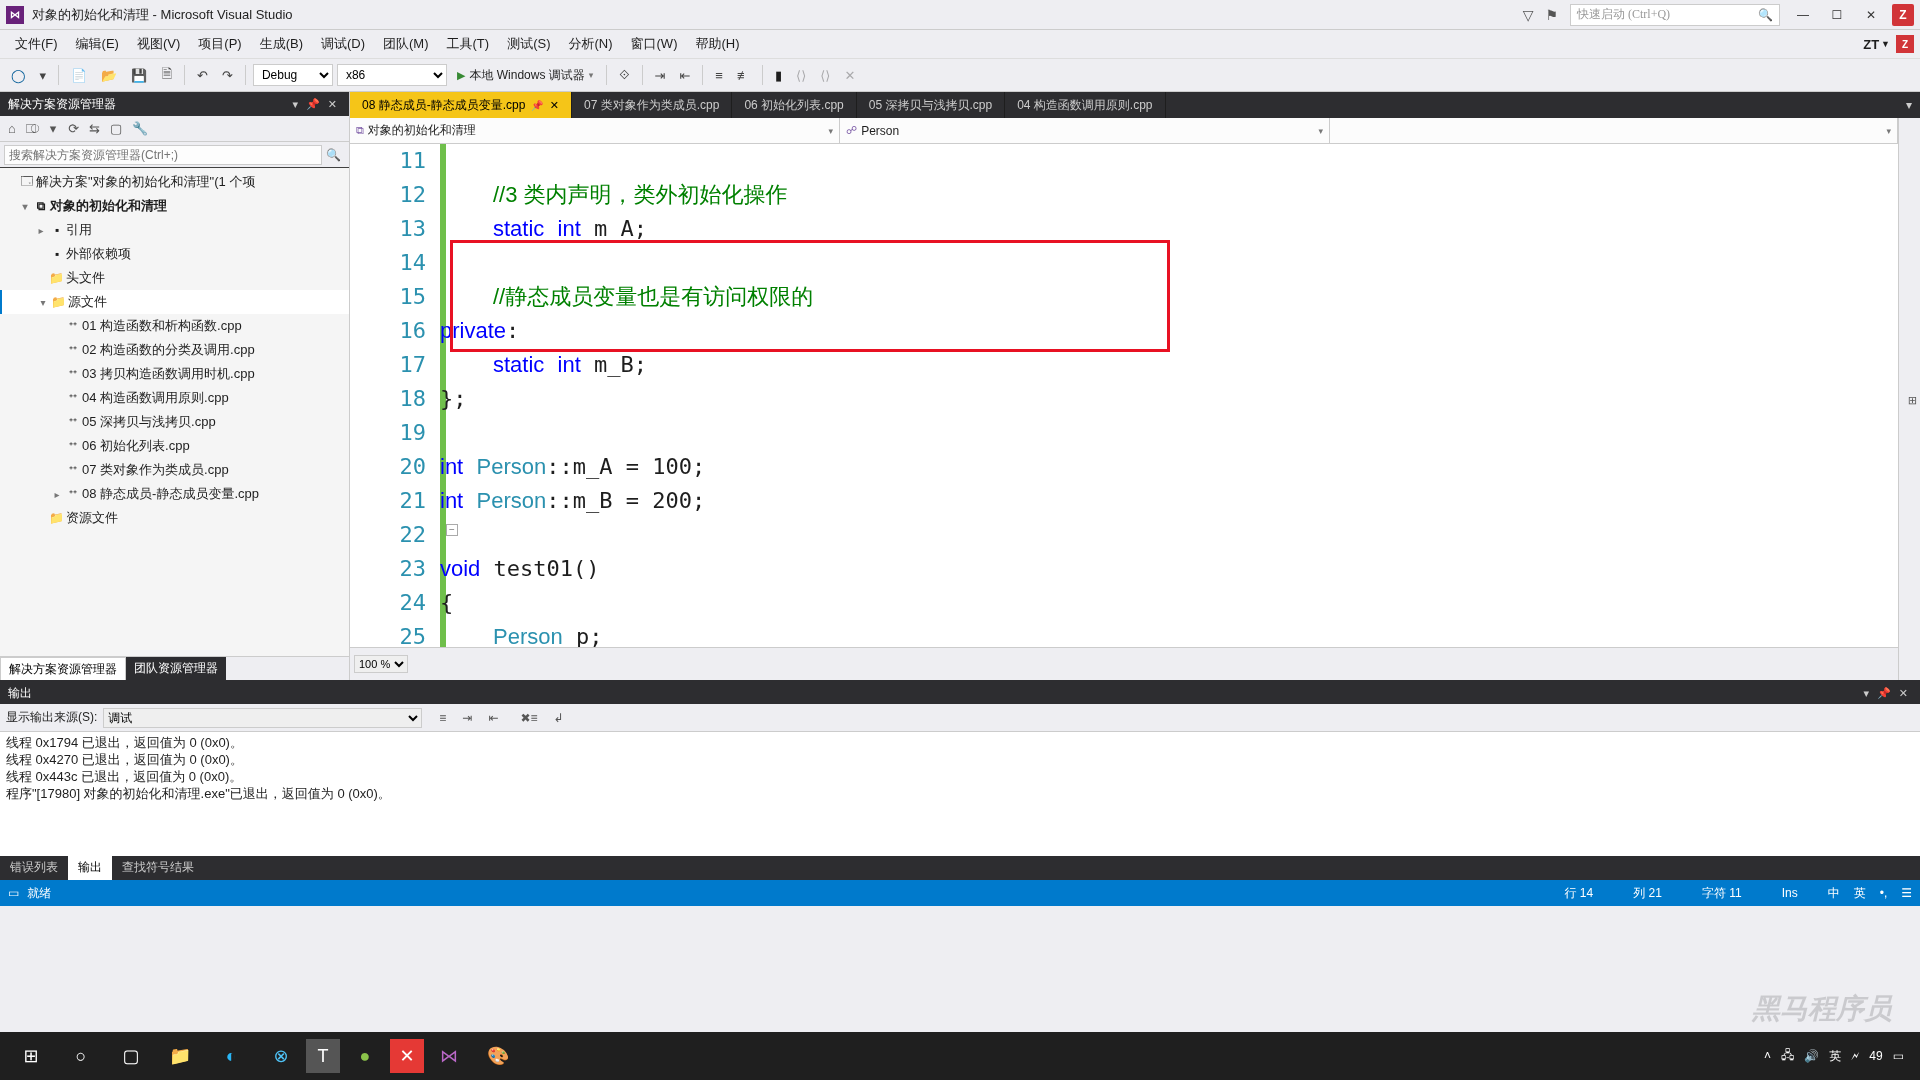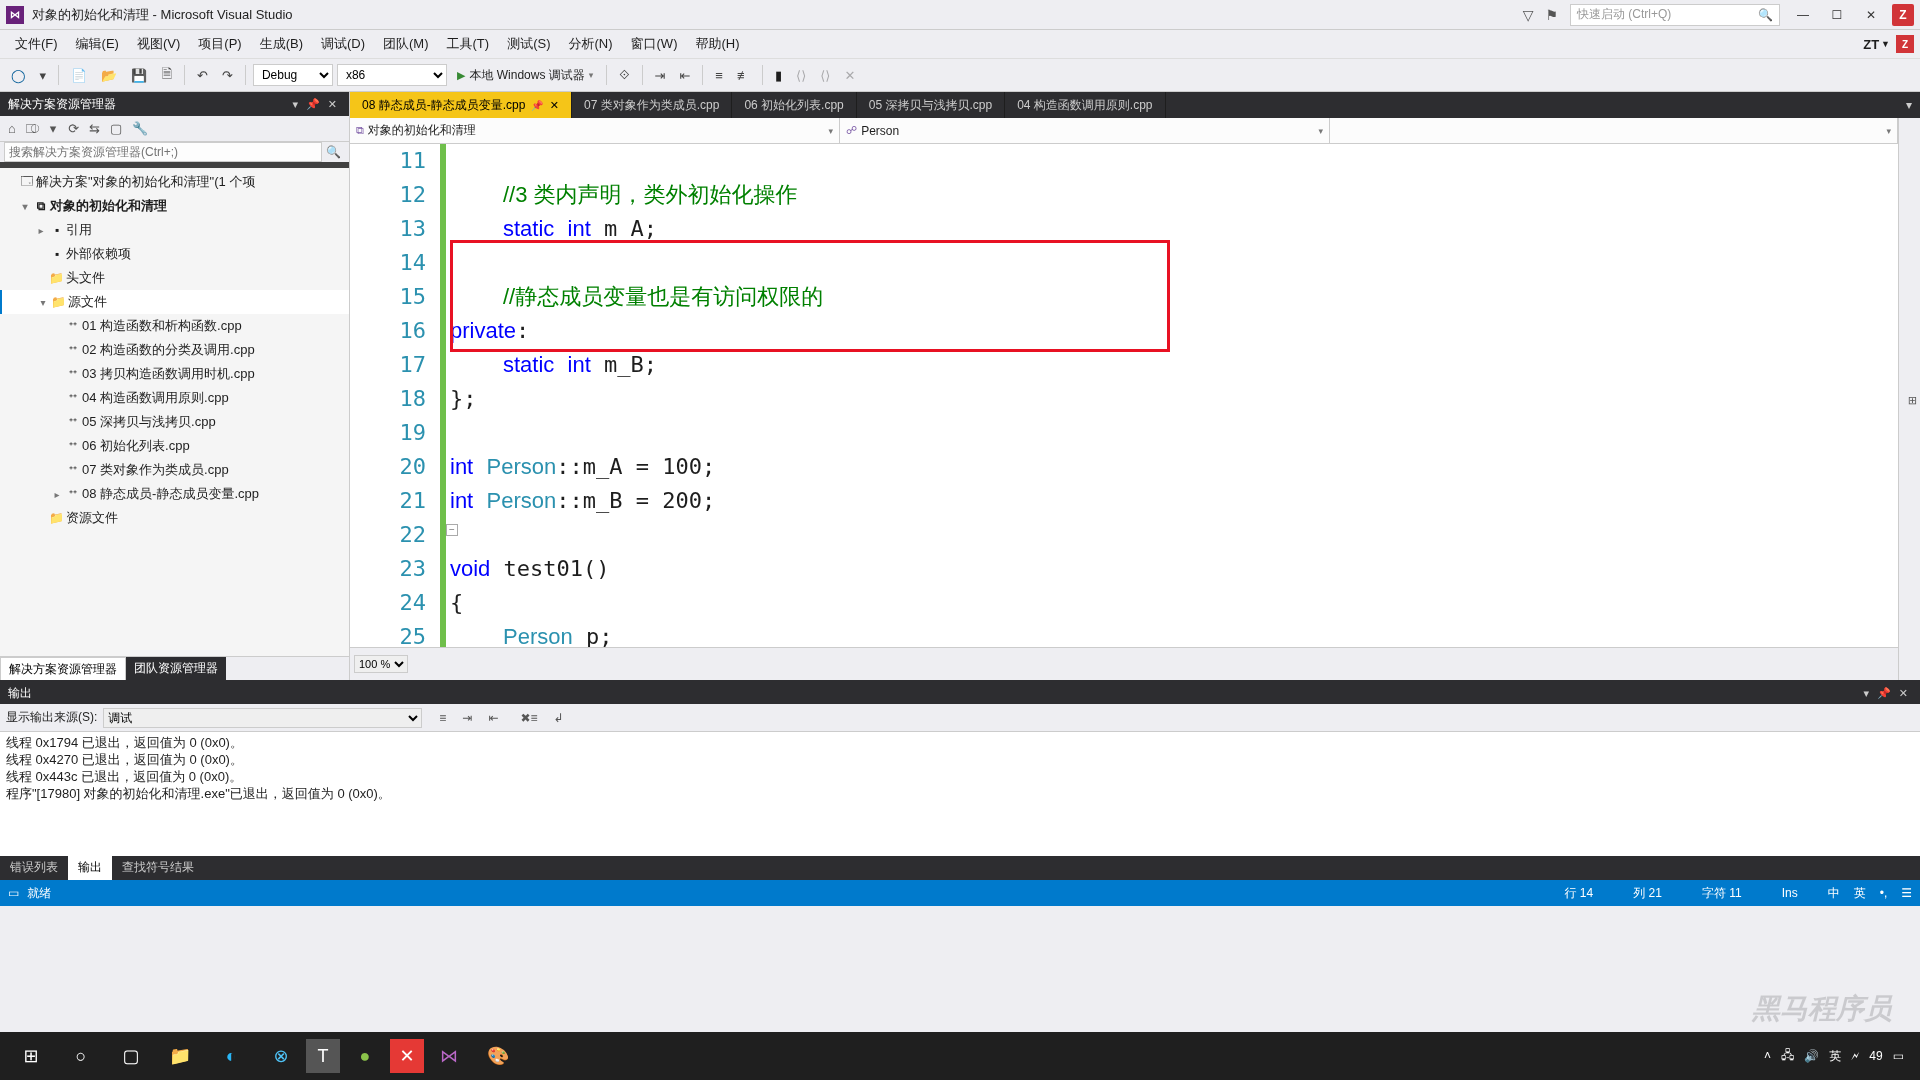--- a/index.html
+++ b/index.html
@@ -4,21 +4,21 @@
 <style>
 * { margin: 0; padding: 0; box-sizing: border-box; font-family: "Microsoft YaHei", "Segoe UI", sans-serif; }
 body { background: #eeeef2; font-size: 12px; color: #1e1e1e; overflow: hidden; width: 1920px; height: 1080px; position: relative; }
 
 .titlebar { height: 30px; background: #eeeef2; display: flex; align-items: center; padding: 0 6px; border-bottom: 1px solid #ccc; }
 .titlebar .vs-icon { width: 18px; height: 18px; background: #68217a; margin-right: 8px; display: inline-flex; align-items: center; justify-content: center; color: #fff; font-size: 10px; font-weight: bold; }
 .titlebar .title-text { flex: 0 0 auto; font-size: 13px; }
 .titlebar .spacer { flex: 1; }
 .titlebar .title-icon { padding: 0 6px; color: #555; font-size: 14px; }
 .titlebar .search-box { width: 210px; height: 22px; border: 1px solid #ccc; background: #fff; display: flex; align-items: center; padding: 0 6px; color: #999; margin: 0 6px; }
-.titlebar .search-box span:first-child { flex: 1; }
+.titlebar .search-box span:first-child { flex: 1; font-family: Liberation Serif, serif; }
 .titlebar .win-btn { width: 34px; height: 24px; display: inline-flex; align-items: center; justify-content: center; font-size: 12px; color: #333; }
 .zbox { width: 22px; height: 22px; background: #d13438; color: #fff; font-weight: bold; display: inline-flex; align-items: center; justify-content: center; margin-left: 4px; border-radius: 2px; }
 
 .menubar { height: 28px; background: #eeeef2; display: flex; align-items: center; padding: 0 6px; font-size: 13px; }
 .menubar .menu-item { padding: 0 9px; }
 .menubar .right { margin-left: auto; display: flex; align-items: center; font-weight: bold; }
 .ztsquare { width: 18px; height: 18px; background: #d13438; color:#fff; font-size:10px; display:inline-flex; align-items:center; justify-content:center; margin-left:4px;}
 
 .toolbar { height: 34px; background: #eeeef2; display: flex; align-items: center; padding: 0 6px; border-top: 1px solid #ddd; border-bottom: 1px solid #ccc; gap: 4px; }
 .toolbar .tbtn { padding: 3px 5px; color: #444; font-size: 13px; display: inline-flex; align-items: center; }
@@ -28,21 +28,21 @@
 .toolbar .debug-btn { padding: 2px 6px; display: flex; align-items: center; gap: 4px; }
 
 .main-row { display: flex; height: 588px; }
 
 .sidebar { width: 350px; background: #eeeef2; display: flex; flex-direction: column; border-right: 1px solid #ccc; }
 .panel-header { height: 24px; background: #2d2d30; color: #fff; display: flex; align-items: center; padding: 0 8px; font-size: 12px; }
 .panel-header .ph-title { flex: 1; }
 .panel-header .ph-icon { padding: 0 4px; color: #ccc; font-size: 11px; }
 .sidebar-toolbar { height: 26px; display: flex; align-items: center; padding: 0 4px; gap: 2px; border-bottom: 1px solid #ccc; background:#eeeef2;}
 .sidebar-toolbar .sbtn { padding: 2px 4px; color: #555; font-size: 13px; }
-.sidebar-search { height: 26px; display: flex; align-items: center; padding: 0 4px; border-bottom: 6px solid #404040; }
+.sidebar-search { height: 26px; display: flex; align-items: center; padding: 0 4px; border-bottom: 1px solid #404040; }
 .sidebar-search input { flex: 1; height: 20px; border: 1px solid #ccc; padding: 0 4px; font-size: 12px; color: #999; background:#fdfdfd;}
 .sidebar-search .srch { padding: 0 4px; color:#555;}
 .tree { flex: 1; overflow: auto; background: #f5f5f5; padding: 2px 0; }
 .tree-row { display: flex; align-items: center; height: 24px; padding-left: 4px; white-space: nowrap; font-size: 13px; }
 .tree-row .exp { width: 14px; text-align: center; color: #777; font-size: 10px; }
 .tree-row .ticon { width: 18px; text-align: center; font-size: 12px; }
 .tree-row.bold { font-weight: bold; }
 .tree-row.sel { background: #fff; border-left: 2px solid #007acc; }
 .indent1 { padding-left: 18px; } .indent2 { padding-left: 34px; } .indent3 { padding-left: 50px; }
 .sidebar-tabs { height: 24px; background: #eeeef2; display: flex; border-top: 1px solid #ccc; }
@@ -56,21 +56,21 @@
 .doc-tab .pin { font-size: 10px; }
 .doc-tab .close { font-size: 11px; }
 .right-gutter { width: 22px; background: #eeeef2; border-left: 1px solid #ccc; display:flex; flex-direction:column; align-items:center; padding-top:4px; gap:6px; color:#555; font-size:11px; writing-mode: vertical-rl; }
 .nav-bar { height: 26px; display: flex; border-bottom: 1px solid #ccc; background: #fcfcfc; }
 .nav-bar .nb { flex: 1; border-right: 1px solid #ccc; display: flex; align-items: center; padding: 0 6px; font-size: 12px; gap: 4px; }
 .nav-bar .nb .nbicon { color: #7b5aa6; font-size: 11px; }
 .nav-bar .nb .dd { margin-left: auto; color: #777; font-size: 9px; }
 
 .code-wrap { flex: 1; display: flex; position: relative; overflow: hidden; background: #fff; }
 .gutter { width: 90px; text-align: right; padding-right: 14px; color: #2b91af; font-family: Consolas, monospace; font-size: 22px; line-height: 34px; background: #fff; border-right: 0; user-select: none; }
-.code { flex: 1; font-family: Consolas, monospace; font-size: 22px; line-height: 34px; white-space: pre; position: relative; padding-left: 10px; }
+.code { flex: 1; font-family: Consolas, monospace; font-size: 22px; line-height: 34px; white-space: pre; position: relative; padding-left: 0; }
 .greenbar { position: absolute; left: 90px; top: 0; width: 6px; background: #6fbf4b; height: 100%; }
 .code .c-comment { color: #008000; }
 .code .c-kw { color: #0000ff; }
 .code .c-type { color: #0000ff; }
 .code .c-class { color: #2b91af; }
 .redbox { position: absolute; border: 3px solid #e81123; pointer-events: none; }
 .fold { position: absolute; left: 96px; width: 12px; height: 12px; border: 1px solid #aaa; background: #fff; color: #777; font-size: 10px; line-height: 10px; text-align: center; }
 
 .zoom-bar { height: 22px; background: #eeeef2; display: flex; align-items: center; padding: 16px 4px; border-top: 1px solid #ccc; font-size: 12px; }
 .zoom-bar select { height: 18px; font-size: 11px; border: 1px solid #ccc; }

